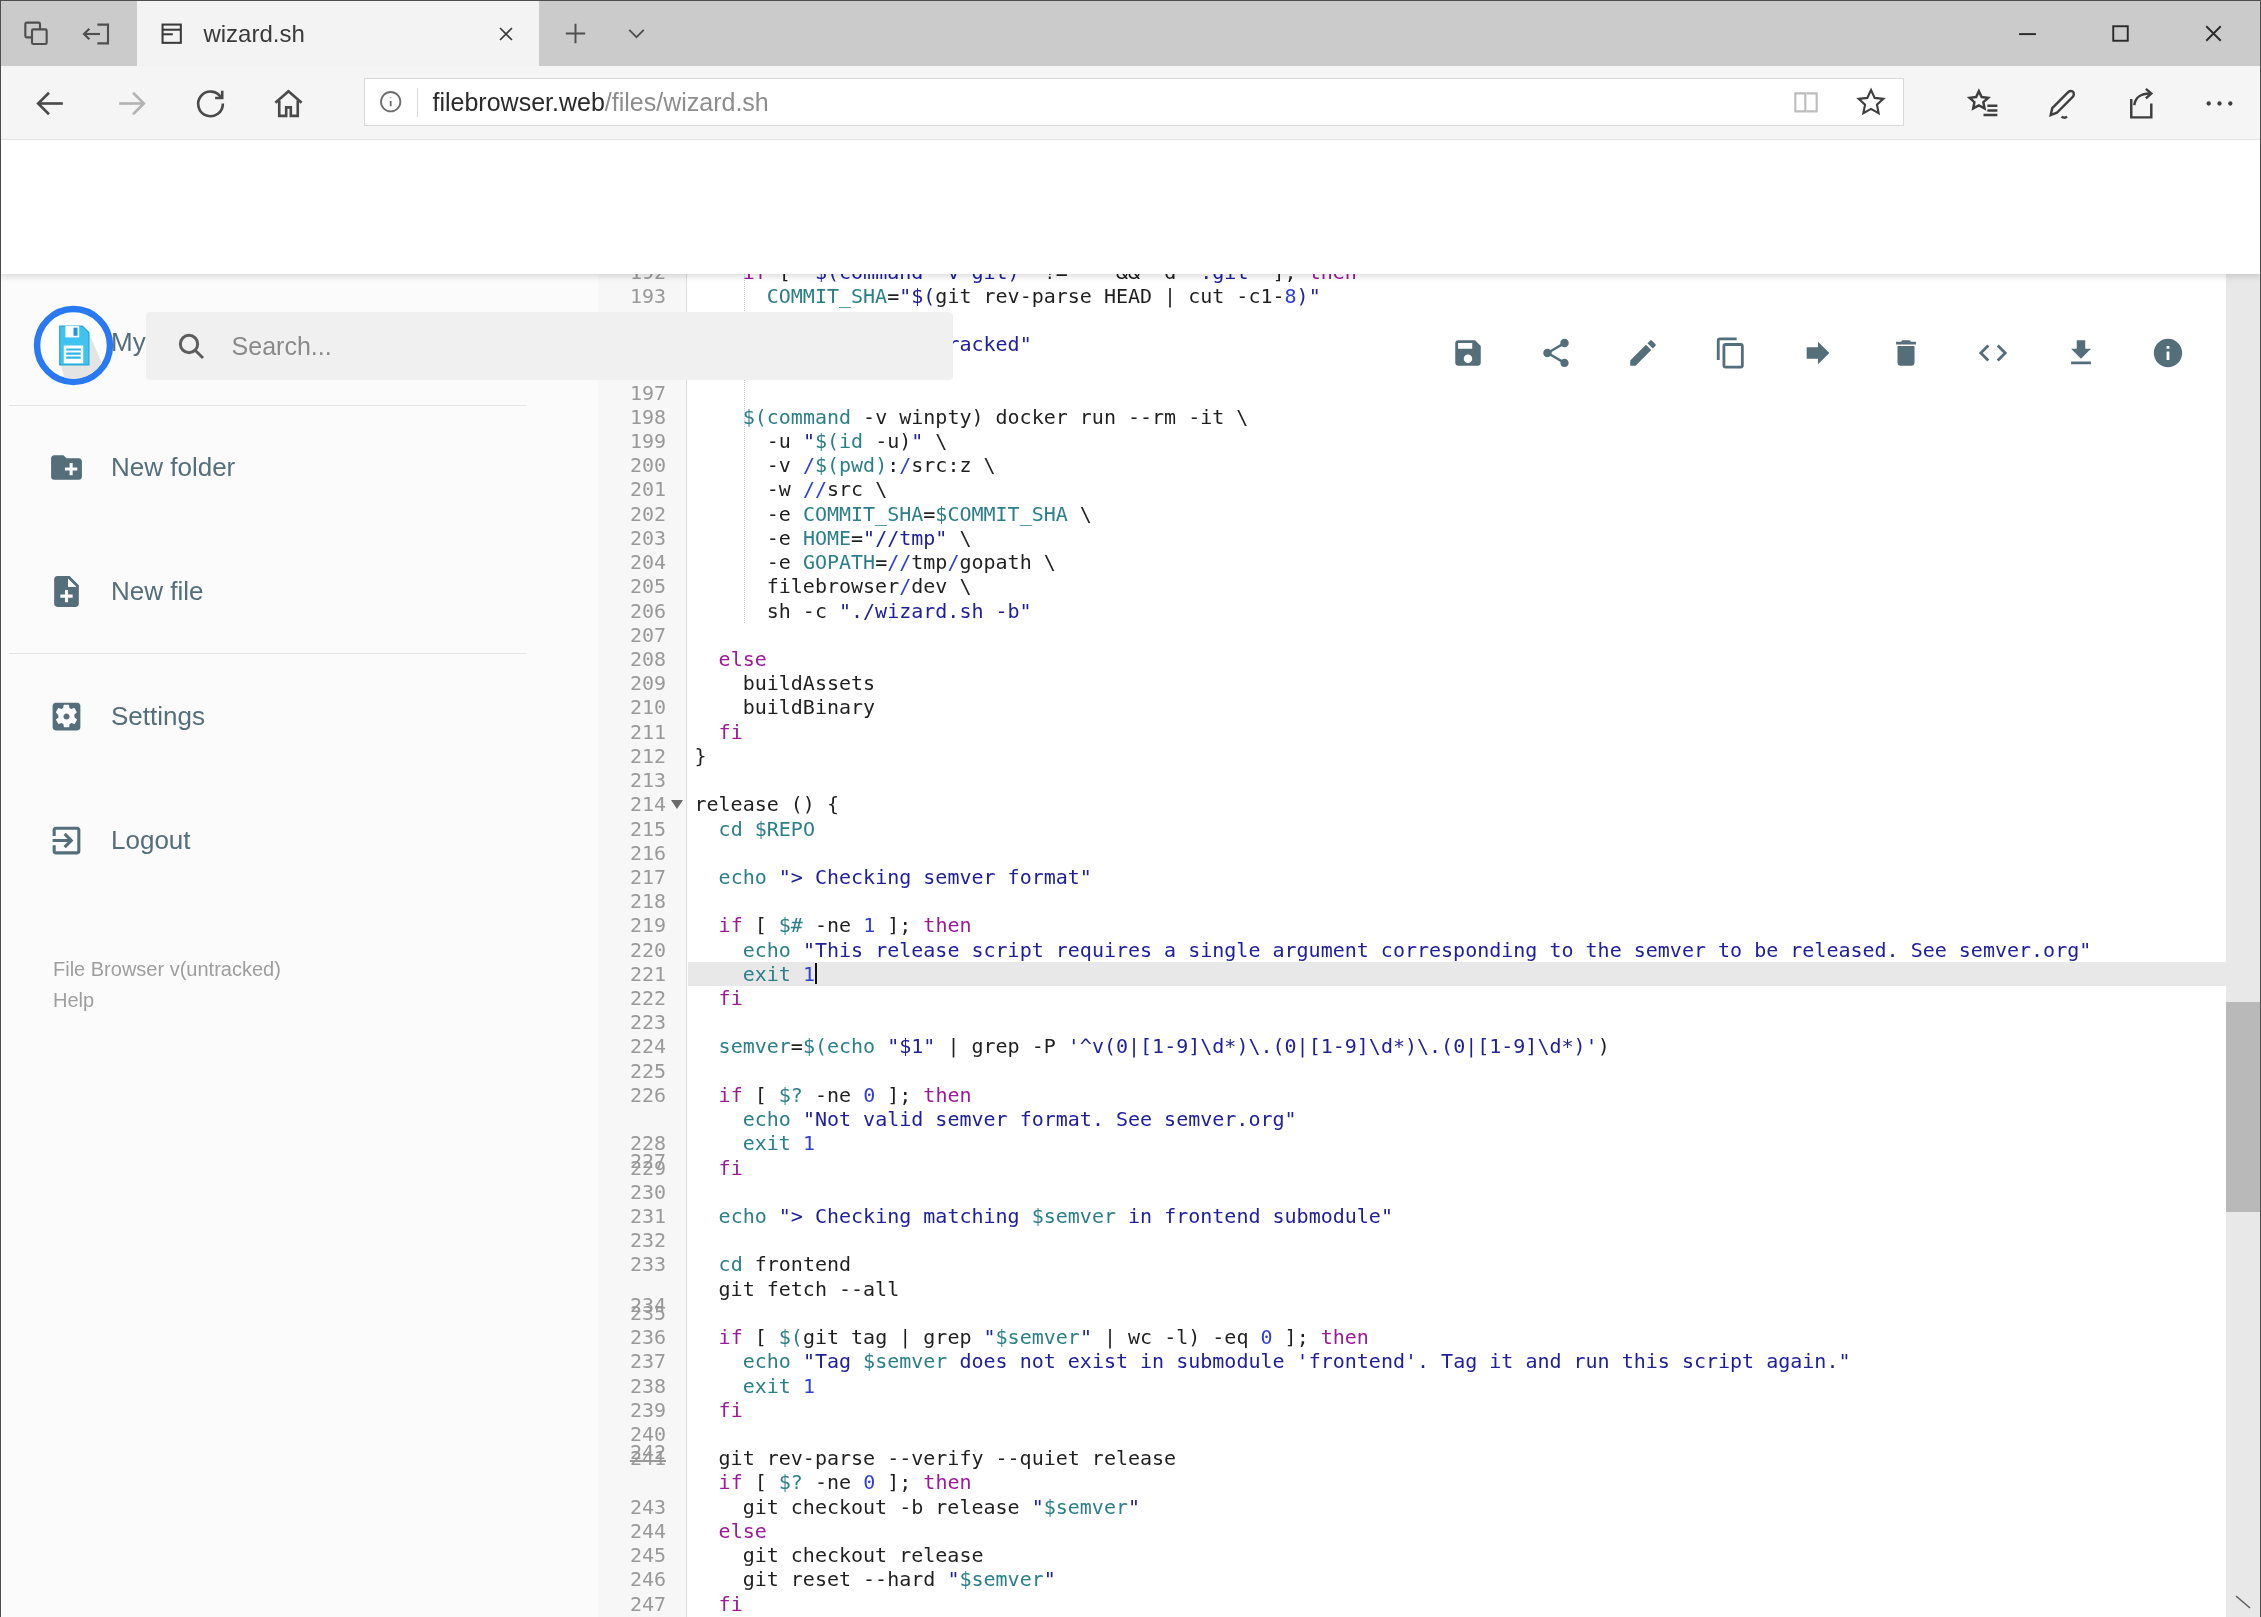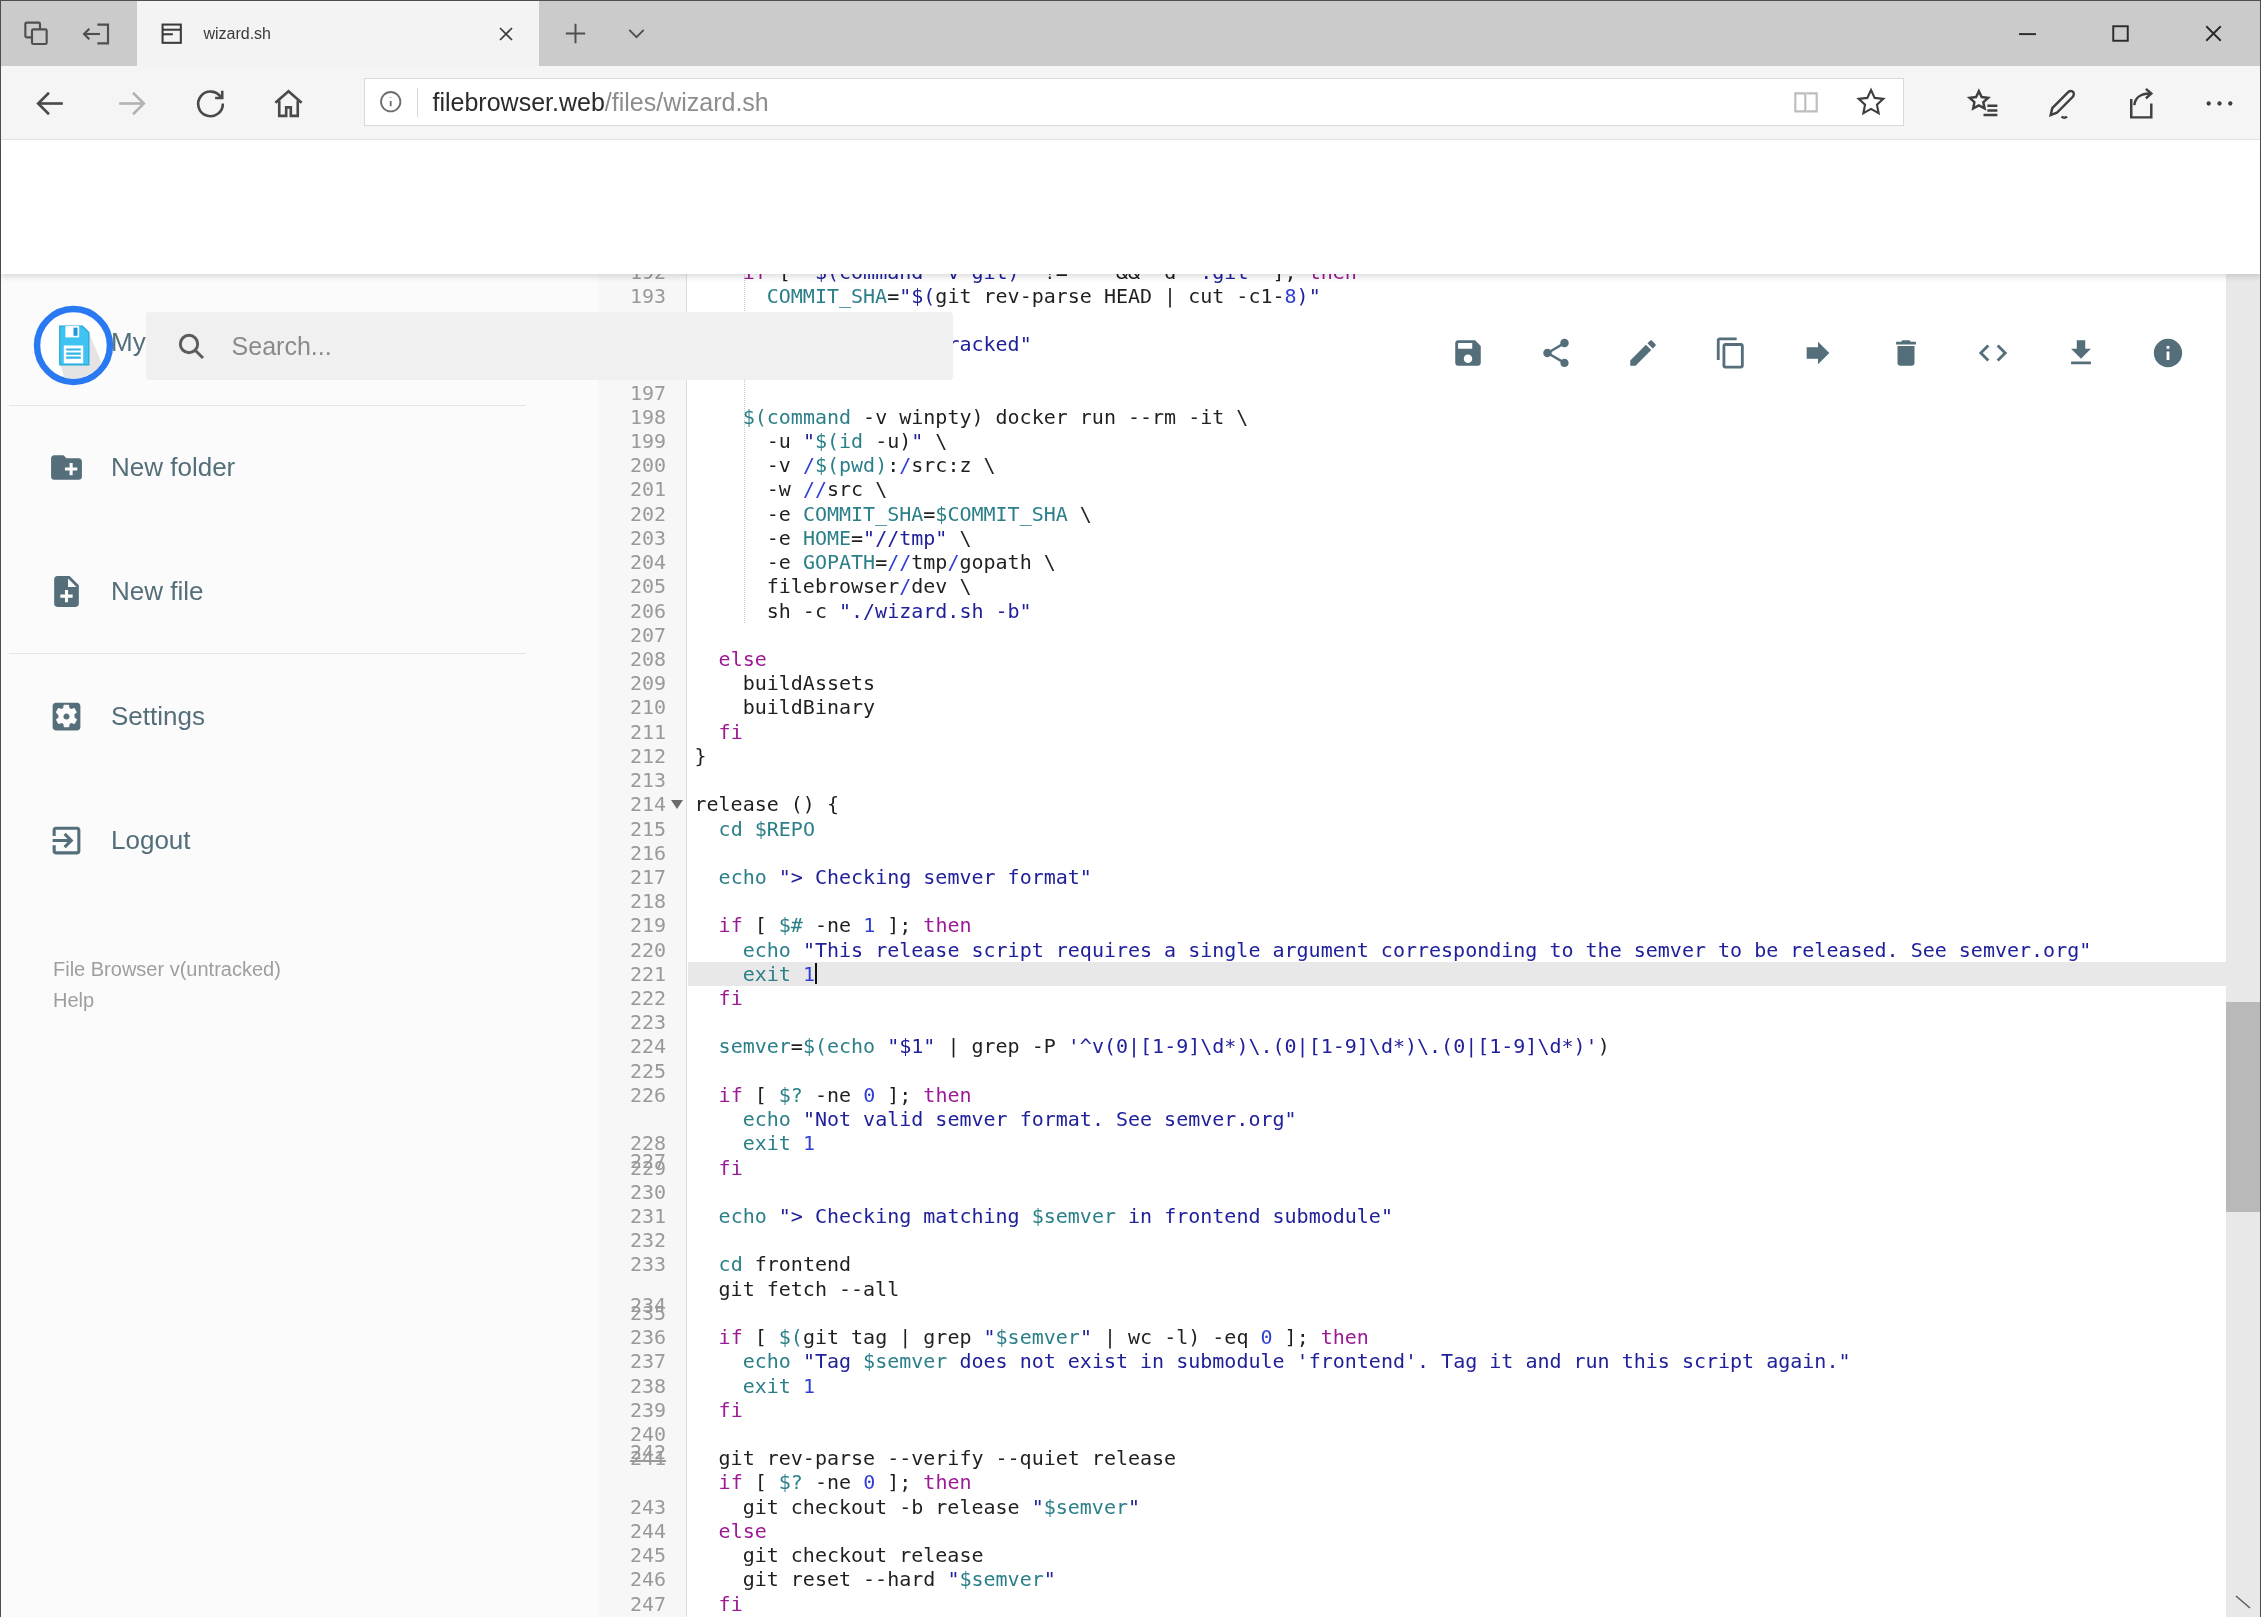--- a/index.html
+++ b/index.html
@@ -5,21 +5,21 @@
   * { box-sizing: border-box; }
   html,body { margin:0; padding:0; width:2261px; height:1617px; overflow:hidden;
               font-family:"Liberation Sans", sans-serif; background:#fff; }
   #window { position:absolute; inset:0; border:1.6px solid #4e4e4e; background:#fff; }
 
   
   #titlebar { position:absolute; left:0; top:0; width:100%; height:65px; background:#cbcbcb; }
   .tb-btn { position:absolute; top:0; height:65px; width:57px; display:flex; align-items:center; justify-content:center; color:#4f4f4f; }
   #tab { position:absolute; left:136px; top:0; width:402px; height:65px; background:#f3f3f3;
          display:flex; align-items:center; padding:0 21px; }
-  #tab-title { font-size:16px; color:#3a3a3a; margin-left:18px; flex:1; }
+  #tab-title { font-size:24px; color:#3a3a3a; margin-left:18px; flex:1; }
   #win-controls { position:absolute; right:0; top:0; height:65px; display:flex; }
   .win-btn { width:93px; height:65px; display:flex; align-items:center; justify-content:center; color:#2b2b2b; }
 
   
   #toolbar { position:absolute; left:0; top:65px; width:100%; height:74px; background:#f5f5f5; border-bottom:0.8px solid #e6e6e6; }
   .nav-btn { position:absolute; top:14.5px; width:45px; height:45px; display:flex; align-items:center; justify-content:center; color:#4a4a4a; }
   #urlbox { position:absolute; left:363px; top:12px; width:1540px; height:48px; background:#fff;
             border:0.8px solid #d9d9d9; display:flex; align-items:center; }
   #url-info { width:53px; display:flex; align-items:center; justify-content:center; color:#6e6e6e; border-right:0.8px solid #d9d9d9; height:29px; }
   #url-text { font-size:25px; margin-left:14.5px; flex:1; white-space:nowrap; }

